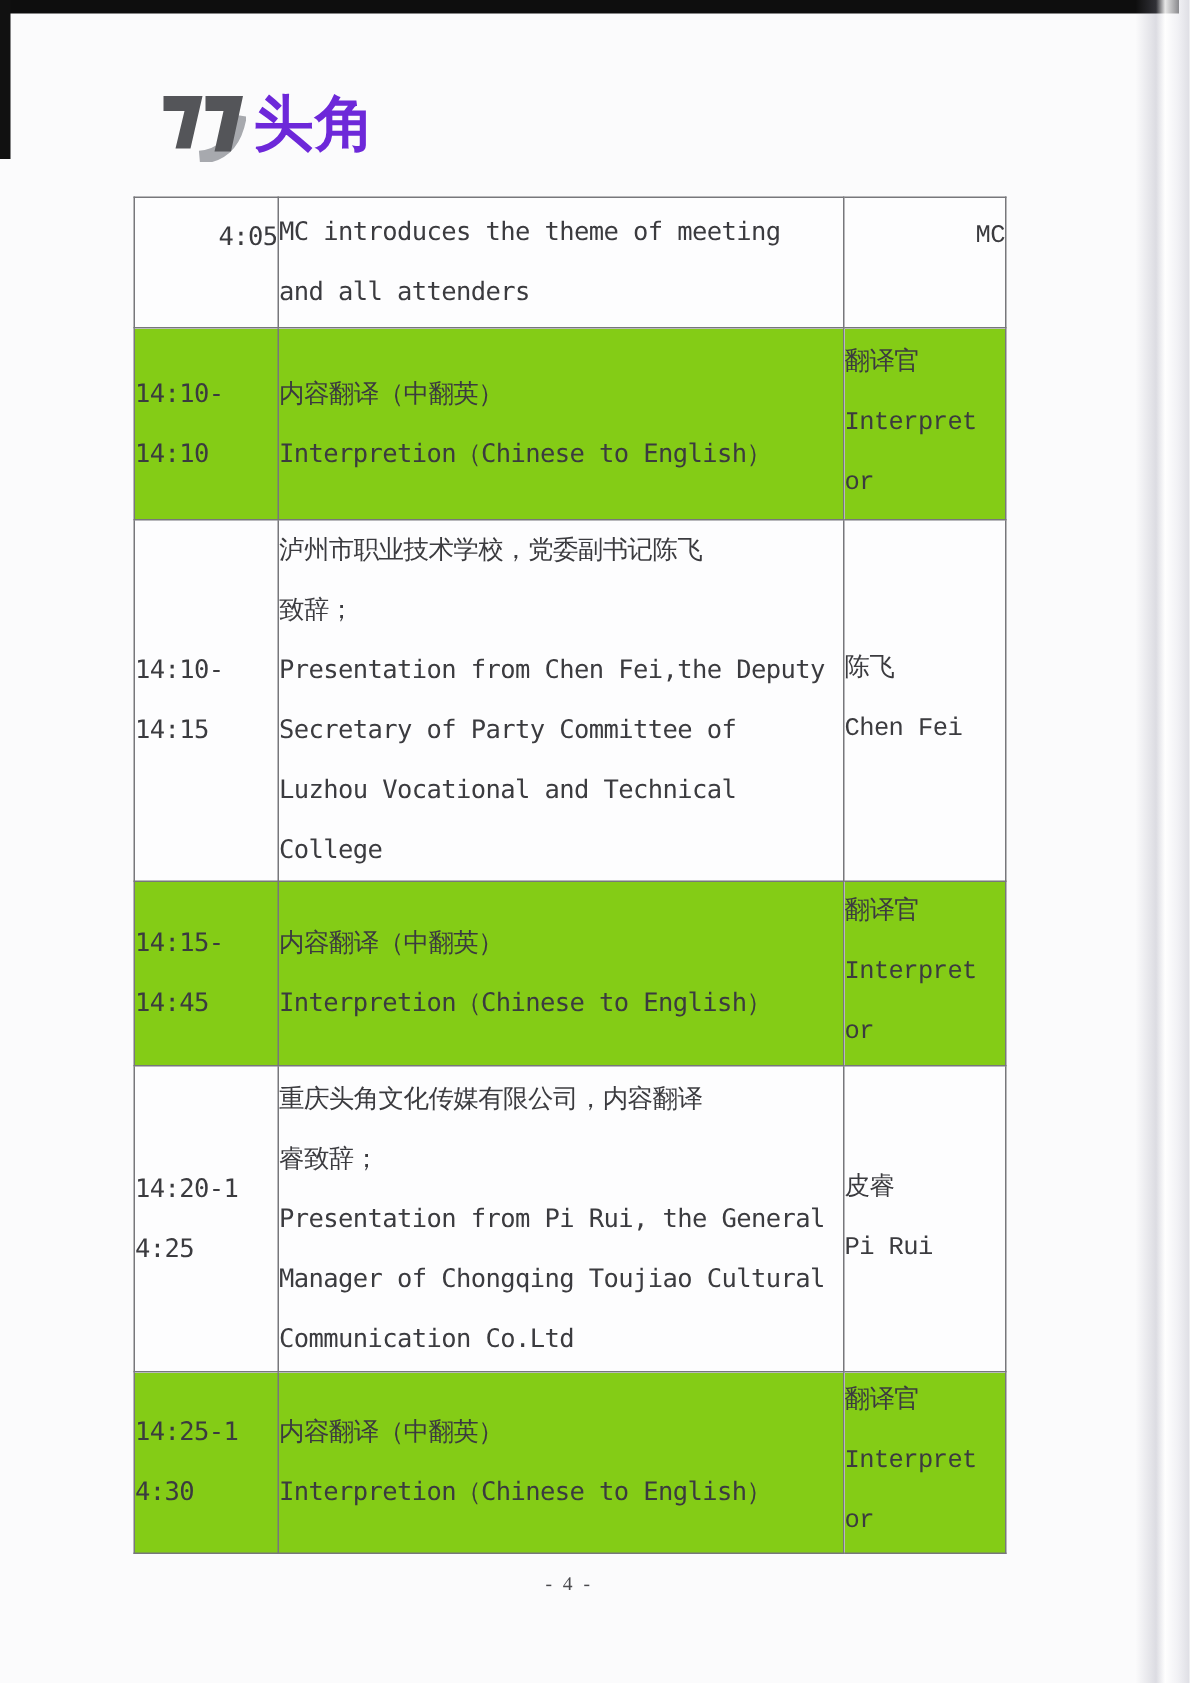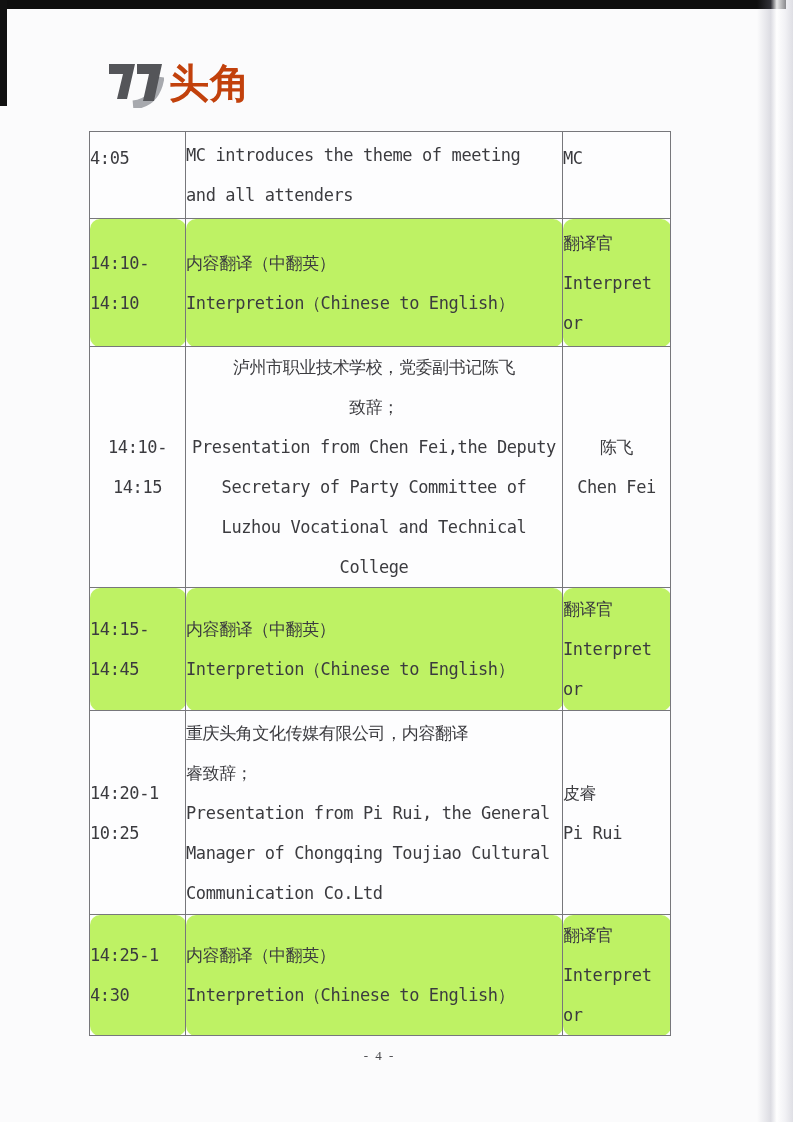--- a/index.html
+++ b/index.html
@@ -25,21 +25,21 @@
       rgba(235,235,240,0.6) 78%,
       rgba(170,170,185,0.35) 100%);
   }
   
   .logo{
     position:absolute;left:108px;top:58px;
     display:flex;align-items:center;gap:5px;
   }
   .logo svg{display:block;}
   .brand{
-    font-size:40px;line-height:48px;font-weight:700;color:#c2410c;
+    font-size:40px;line-height:48px;font-weight:700;color:#6d28d9;
     letter-spacing:1px;white-space:nowrap;
     font-family:"DejaVu Sans","Liberation Sans",sans-serif;
   }
   
   table.schedule{
     position:absolute;left:89px;top:131px;
     width:581px;border-collapse:collapse;table-layout:fixed;
     background:#fdfdfe;
   }
   table.schedule td{
@@ -47,29 +47,29 @@
     vertical-align:middle;
     white-space:pre;
     overflow:hidden;
     font-size:17px;
     letter-spacing:-0.4px;
     line-height:40px;
     padding:0;
   }
   td.time{padding-left:9px;}
   td.content{padding-left:11px;margin-left:14px;}
-  td.speaker{padding-left:8px;}
-  tr.hl td{background:#bef264;border-radius:10px;}
+  td.speaker{padding-left:8px;font-family:Liberation Mono, monospace;}
+  tr.hl td{background:#84cc16;}
   tr.r0 td{height:80px;}
   tr.r1 td{height:127px;}
-  tr.r2 td{height:240px;text-align:center;}
+  tr.r2 td{height:240px;}
   tr.r3 td{height:122px;}
   tr.r4 td{height:203px;}
   tr.r5 td{height:117px;}
-  tr.r0 td.time, tr.r0 td.speaker{vertical-align:top;padding-top:6px;}
+  tr.r0 td.time, tr.r0 td.speaker{vertical-align:top;padding-top:6px;text-align:right;}
   
   .pageno{
     position:absolute;left:89px;top:1048px;width:581px;
     text-align:center;font-size:13px;letter-spacing:2px;color:#4a4a4e;
     font-family:"Liberation Serif","DejaVu Serif",serif;
   }
 </style>
 </head>
 <body>
 
@@ -126,21 +126,21 @@
         <td class="time">14:15-
 14:45</td>
         <td class="content">内容翻译（中翻英）
 Interpretion（Chinese to English）</td>
         <td class="speaker">翻译官
 Interpret
 or</td>
       </tr>
       <tr class="r4">
         <td class="time">14:20-1
-10:25</td>
+4:25</td>
         <td class="content">重庆头角文化传媒有限公司，内容翻译
 睿致辞；
 Presentation from Pi Rui, the General
 Manager of Chongqing Toujiao Cultural
 Communication Co.Ltd</td>
         <td class="speaker">皮睿
 Pi Rui</td>
       </tr>
       <tr class="r5 hl">
         <td class="time">14:25-1

